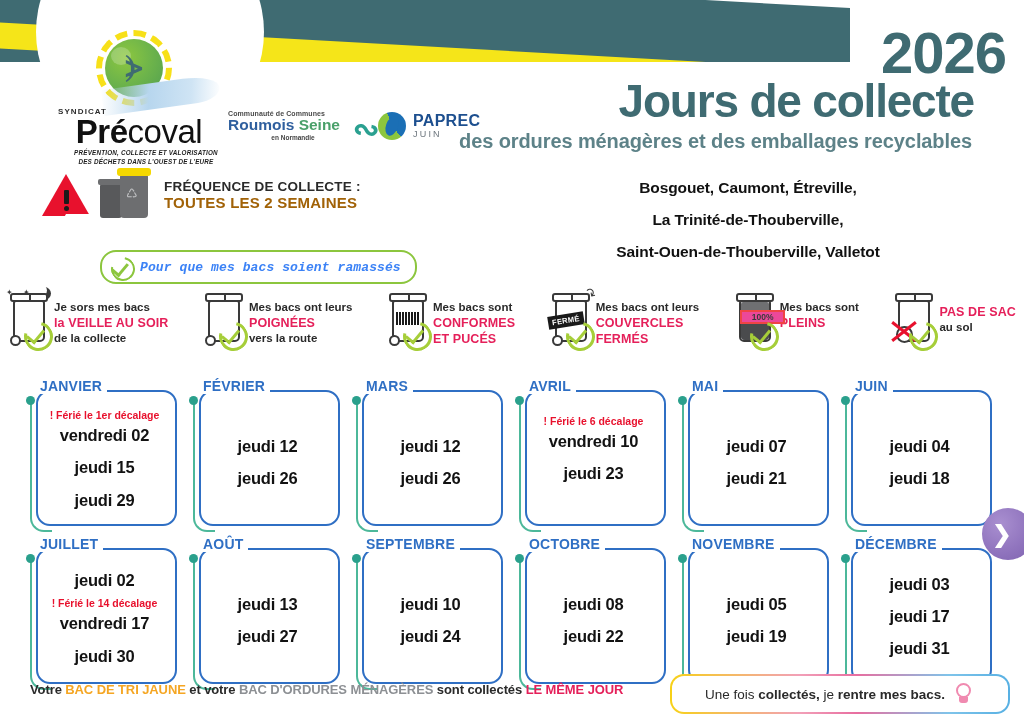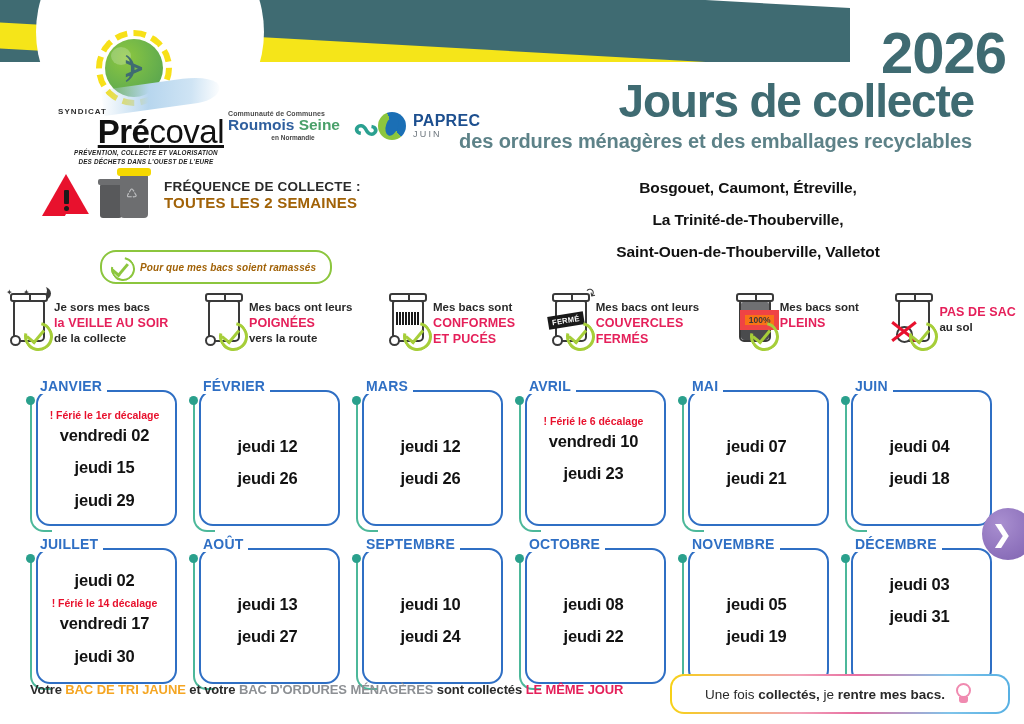--- a/index.html
+++ b/index.html
@@ -53,21 +53,21 @@
     position:absolute; left:50%; top:46%; transform:translate(-50%,-50%);
     font-size:30px; color:#3f6b72; line-height:1; font-weight:bold;
   }
   .pc-water{
     position:absolute; left:58px; top:52px; width:118px; height:26px;
     background: linear-gradient(100deg, rgba(168,206,235,0) 0%, #b7d6ee 40%, #cfe4f4 75%, rgba(255,255,255,0) 100%);
     border-radius: 0 60% 40% 0 / 0 100% 100% 0;
     transform: rotate(-8deg);
   }
   .pc-syndicat{ font-size:8px; letter-spacing:1.1px; color:#2d2d2d; text-align:left; margin-left:14px; margin-top:1px; font-weight:600;}
-  .pc-word { font-size:33px; letter-spacing:-0.5px; line-height:0.95; color:#111; text-align:right; margin-left:10px;text-decoration:underline;}
+  .pc-word { font-size:33px; letter-spacing:-0.5px; line-height:0.95; color:#111; text-align:center; margin-left:10px;}
   .pc-word b{ font-weight:800;}
   .pc-word span.light{ font-weight:500; }
   .pc-tag{ font-size:6.3px; color:#1d1d1d; font-style:italic; font-weight:700; letter-spacing:.2px; line-height:1.35; margin-top:2px; text-align:center; margin-left:24px;}
 
   
   .roumois{ position:absolute; left:228px; top:110px; width:130px; }
   .rs-l1{ font-size:7px; color:#4a4a4a; font-weight:600; letter-spacing:.1px;}
   .rs-l2{ font-size:15.5px; font-weight:800; color:#2f5f9e; line-height:1.05; }
   .rs-l2 i{ color:#4aa06a; font-style:normal;}
   .rs-l3{ font-size:6.5px; color:#444; font-weight:700; text-align:center; margin-top:1px; }
@@ -113,21 +113,21 @@
 
   .ramasses{
     position:absolute; left:100px; top:250px;
     display:flex; align-items:center; gap:8px;
     border:2.5px solid #8cc63e; border-radius:16px;
     padding:4px 14px 4px 8px; background:#fff;
   }
   .check-green{ width:22px;height:22px;position:relative;flex:none;}
   .check-green:before{content:"";position:absolute;left:1px;top:1px;width:20px;height:20px;border:2.5px solid #8cc63e;border-radius:50%;border-top-color:transparent;transform:rotate(-35deg);}
   .check-green:after{content:"";position:absolute;left:5px;top:4px;width:7px;height:13px;border-right:3px solid #8cc63e;border-bottom:3px solid #8cc63e;transform:rotate(40deg);}
-  .ramasses-txt{ font-size:10px; font-weight:800; font-style:italic; color:#a16207; letter-spacing:.1px;}
+  .ramasses-txt{ font-size:13px; font-weight:800; font-style:italic; color:#3b82f6; letter-spacing:.1px;font-family:Liberation Mono, monospace;}
 
   
   .communes{ position:absolute; left:520px; top:172px; width:456px; text-align:center;}
   .communes div{ font-size:15.5px; font-weight:800; color:#111; line-height:2.05; letter-spacing:-.1px;}
 
   
   .iconrow{ position:absolute; left:8px; top:288px; width:1008px; display:flex; justify-content:space-between; align-items:flex-start;}
   .iconcell{ display:flex; align-items:flex-start; gap:4px; }
   .binart{ position:relative; width:42px; height:56px; flex:none;}
   .binbody{ position:absolute; left:5px; top:12px; width:32px; height:42px; border:2px solid #3a3a3a; border-radius:3px 3px 5px 5px; background:#fff;}
@@ -135,22 +135,22 @@
   .binlid:after{content:"";position:absolute;left:17px;top:0;width:2px;height:5px;background:#3a3a3a;}
   .binwheel{ position:absolute; left:2px; bottom:-2px; width:11px; height:11px; border:2px solid #3a3a3a; border-radius:50%; background:#fff;}
   .moon{ position:absolute; left:26px; top:-4px; width:13px;height:13px;border-radius:50%;
          box-shadow: 4px 3px 0 0 #3a3a3a; }
   .stars{ position:absolute; left:-2px; top:0px; color:#3a3a3a; font-size:8px; letter-spacing:4px;}
   .barcode{ position:absolute; left:9px; top:24px; width:24px; height:13px;
      background: repeating-linear-gradient(90deg,#1a1a1a 0 1.5px,#fff 1.5px 3px); }
   .fermelabel{ position:absolute; left:-2px; top:26px; background:#1a1a1a; color:#fff; font-size:7.5px;
      font-weight:800; padding:2px 4px; transform:rotate(-9deg); letter-spacing:.3px; z-index:4;}
   .arrowclose{ position:absolute; right:-4px; top:-2px; color:#3a3a3a; font-size:13px; transform:rotate(35deg);}
-  .pct{ position:absolute; left:6px; top:22px; background:#f97316; border:5px solid #ef4444; color:#3a3a3a;
-     font-size:8.5px; font-weight:800; padding:0 4px; z-index:3;}
+  .pct{ position:absolute; left:6px; top:22px; background:#ec4899; border:2px solid #ef4444; color:#3a3a3a;
+     font-size:8.5px; font-weight:800; padding:0 10px; z-index:3;}
   .fillgrey{ position:absolute; left:7px; top:14px; width:28px; height:38px; background:#6f7072; border-radius:2px 2px 4px 4px;}
   .fillgrey2{ position:absolute; left:7px; top:32px; width:28px; height:20px; background:#4a4b4d; border-radius:0 0 4px 4px;}
   .sackX{ position:absolute; left:-4px; bottom:0px; width:26px;height:26px; }
   .sackX:before,.sackX:after{content:"";position:absolute;left:0;top:12px;width:30px;height:3px;background:#e8112d;}
   .sackX:before{transform:rotate(38deg);} .sackX:after{transform:rotate(-38deg);}
   .sackball{ position:absolute;left:3px;bottom:1px;width:17px;height:17px;border:2px solid #3a3a3a;border-radius:50%;background:#fff;}
   .mini-check{ position:absolute; left:16px; bottom:-3px; width:25px;height:25px; z-index:5;}
   .mini-check:before{content:"";position:absolute;left:0;top:0;width:23px;height:23px;border:3px solid #a6ce39;border-radius:50%;border-top-color:transparent;transform:rotate(-32deg);}
   .mini-check:after{content:"";position:absolute;left:6px;top:4px;width:8px;height:14px;border-right:3.5px solid #a6ce39;border-bottom:3.5px solid #a6ce39;transform:rotate(40deg);}
   .ictext{ padding-top:12px; }
@@ -488,20 +488,21 @@
     </div>
   </div>
 
   <div class="mcard">
     <div class="mbox"></div>
       <div class="mbox-green"></div>
       <div class="mdot"></div>
     <div class="mname">DÉCEMBRE</div>
     <div class="mlist" style="padding-top:14px">
       <div class="mrow">jeudi 03</div>
+      <div class="mrow">jeudi 17</div>
       <div class="mrow">jeudi 31</div>
     </div>
   </div>
 
 </div>
 
 <div class="purple-arrow">
   <span>❯</span>
 </div>
 

